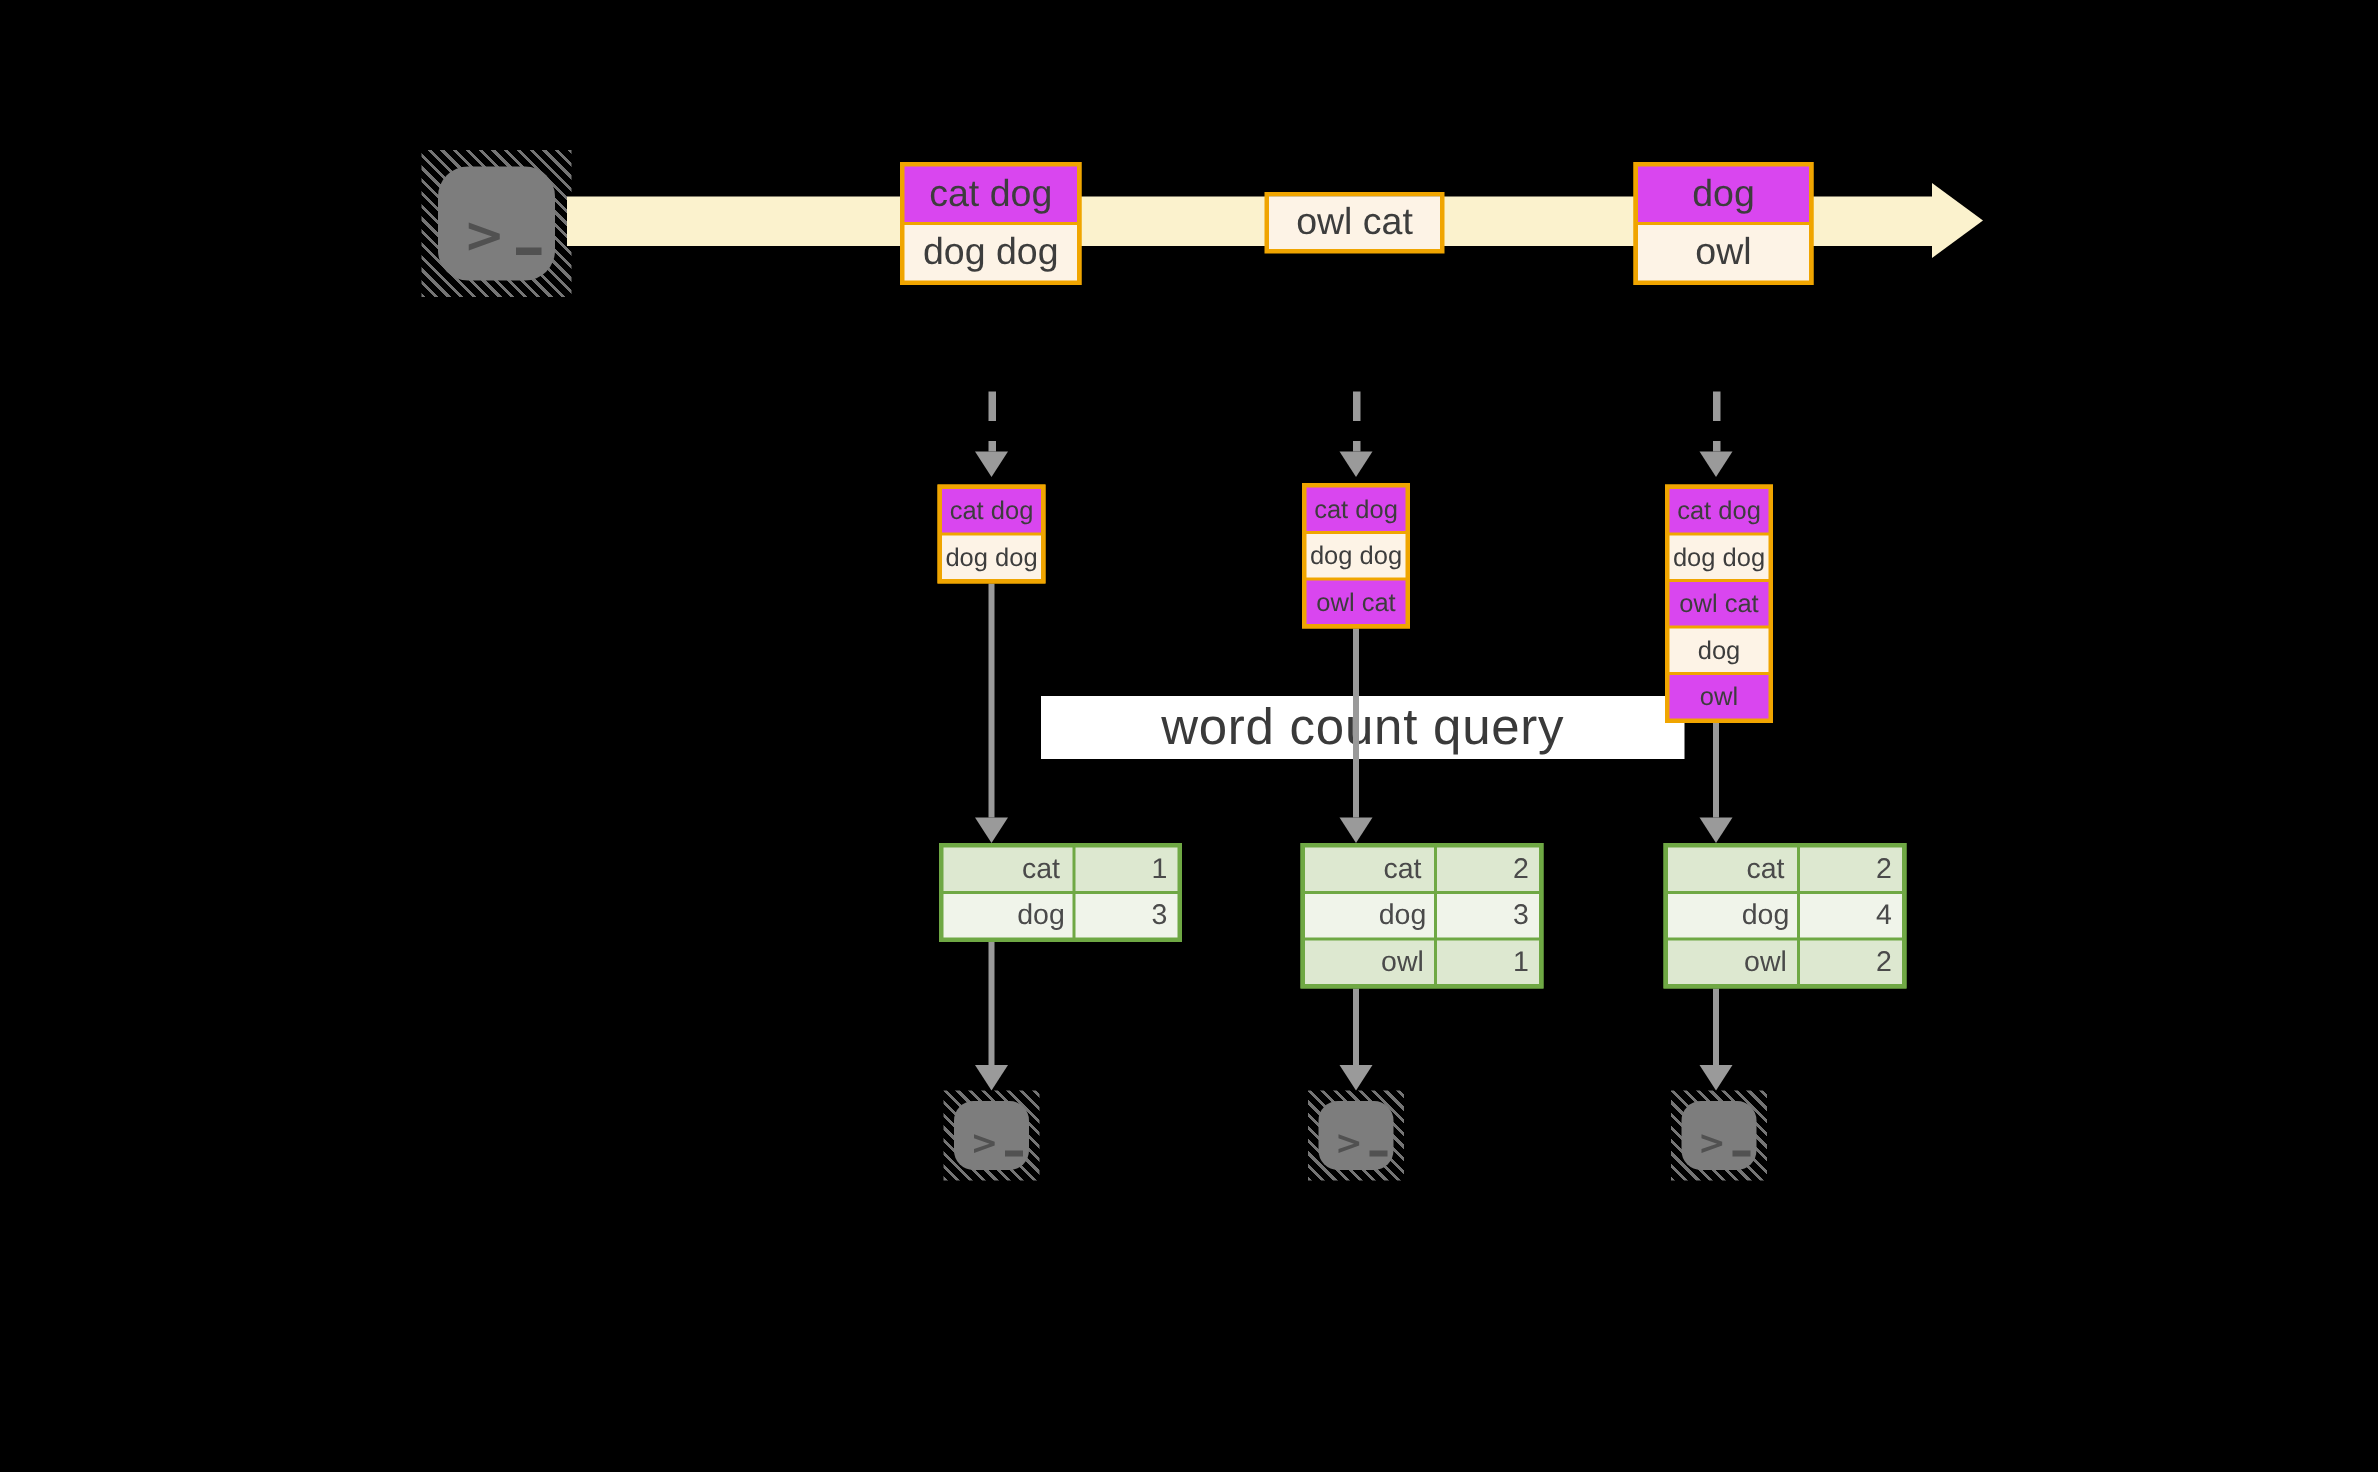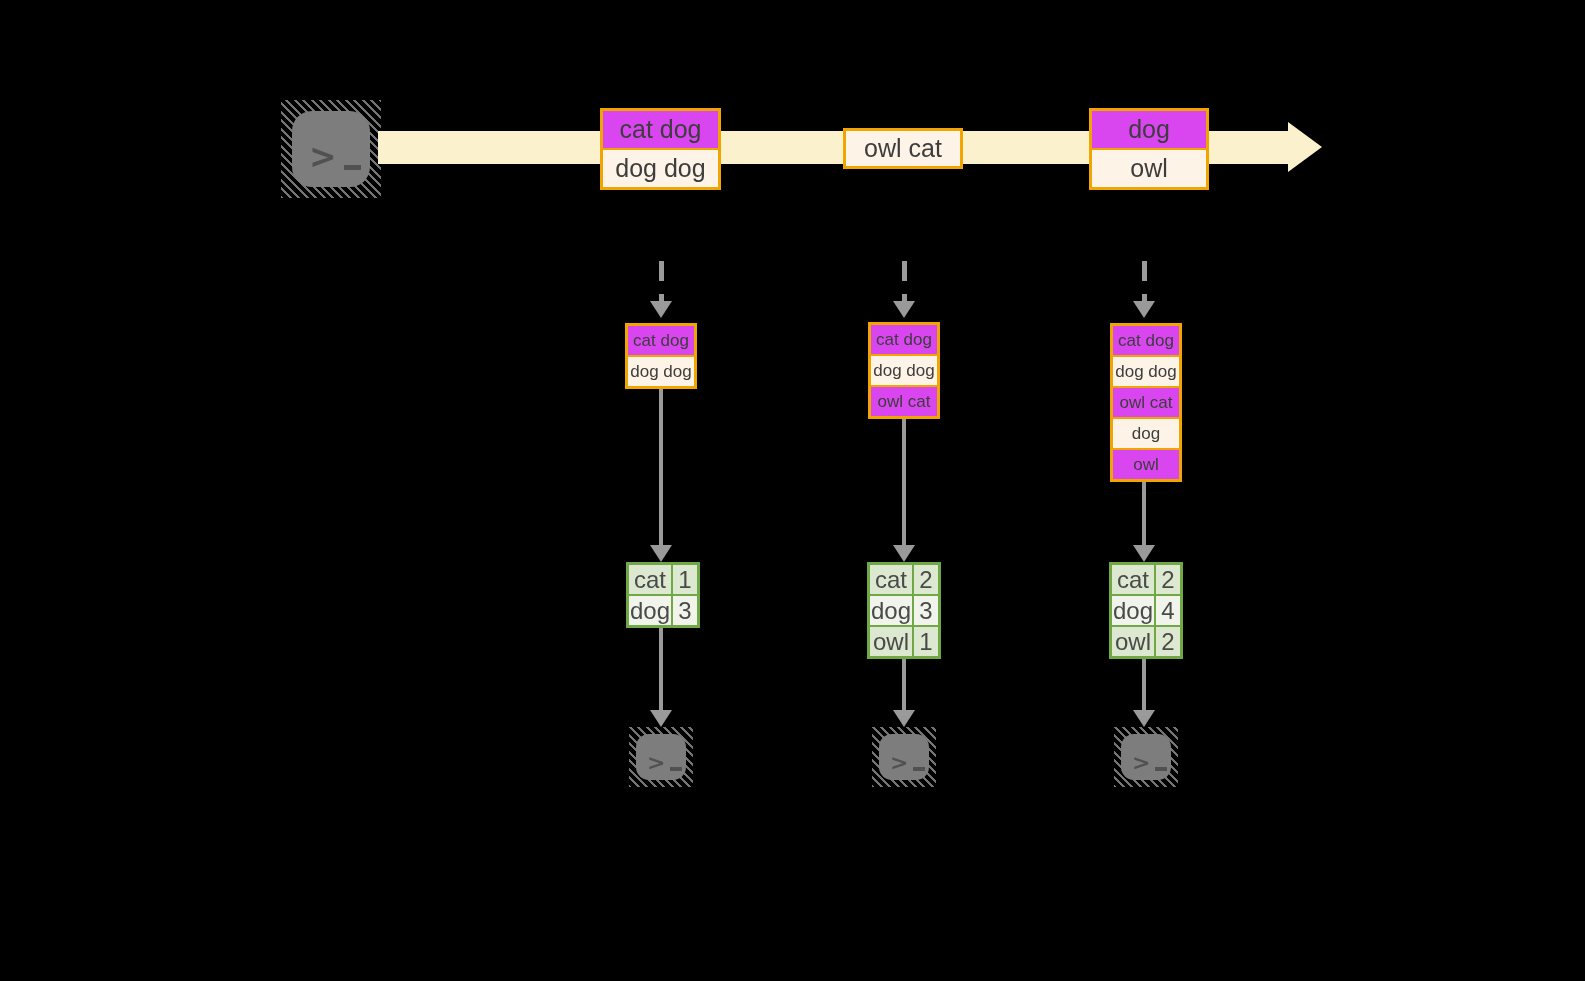--- a/index.html
+++ b/index.html
@@ -50,21 +50,21 @@
   #conn2{left:893px;top:419px;height:143px;}
   #conn3{left:1133px;top:482px;height:80px;}
   #conn4{left:650px;top:628px;height:99px;}
   #conn5{left:893px;top:659px;height:68px;}
   #conn6{left:1133px;top:659px;height:68px;}
 
   
   .gtable{position:absolute;z-index:3;border:3px solid #6fa844;background:#6fa844;
     display:flex;flex-direction:column;gap:2px;}
   .grow{display:flex;gap:2px;}
-  .gcell{display:flex;align-items:center;justify-content:center;color:#4a4a4a;font-size:24px;height:29px;}
+  .gcell{display:flex;align-items:center;justify-content:center;color:#4a4a4a;font-size:19px;height:29px;padding-left:44px;}
   .gword{width:42px;}
   .gval{width:24px;}
   .grow:nth-child(odd) .gcell{background:#dde8d0;}
   .grow:nth-child(even) .gcell{background:#f0f4ea;}
   #gt1{left:626px;top:562px;}
   #gt2{left:867px;top:562px;}
   #gt3{left:1109px;top:562px;}
 
   
   .term{position:absolute;z-index:1;
@@ -141,20 +141,23 @@
     <div class="orow peach">owl cat</div>
   </div>
   <div class="obox sbox" id="stack3">
     <div class="orow peach">cat dog</div>
     <div class="orow cream">dog dog</div>
     <div class="orow peach">owl cat</div>
     <div class="orow cream">dog</div>
     <div class="orow peach">owl</div>
   </div>
 
+  <div class="banner">
+    <span class="banner-label">word count query</span>
+  </div>
 
   <div class="varrow" id="conn1">
     <div class="sline"></div>
     <div class="tri"></div>
   </div>
   <div class="varrow" id="conn2">
     <div class="sline"></div>
     <div class="tri"></div>
   </div>
   <div class="varrow" id="conn3">

